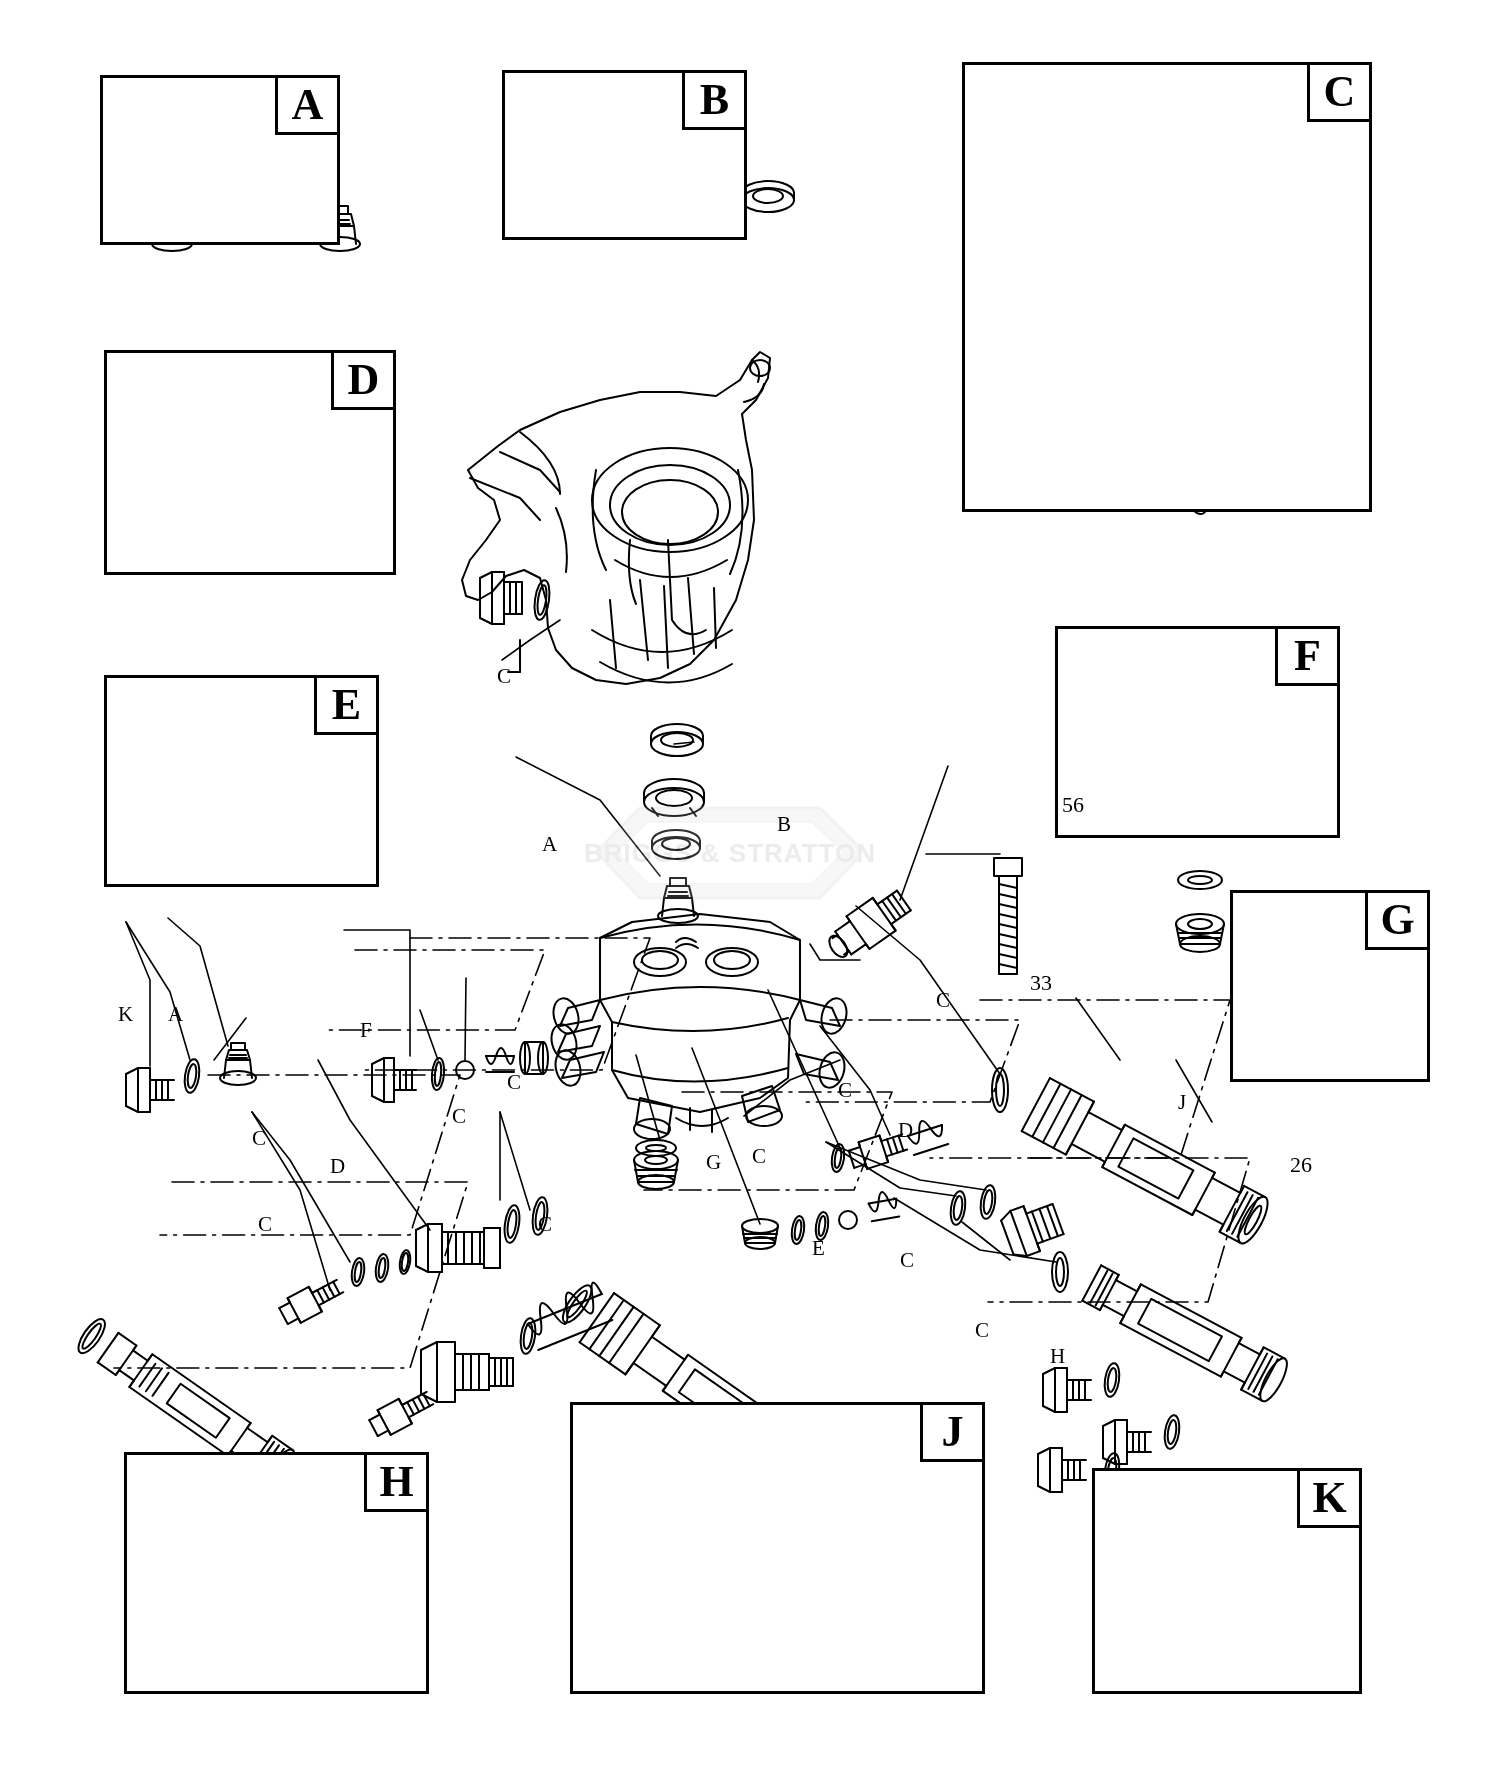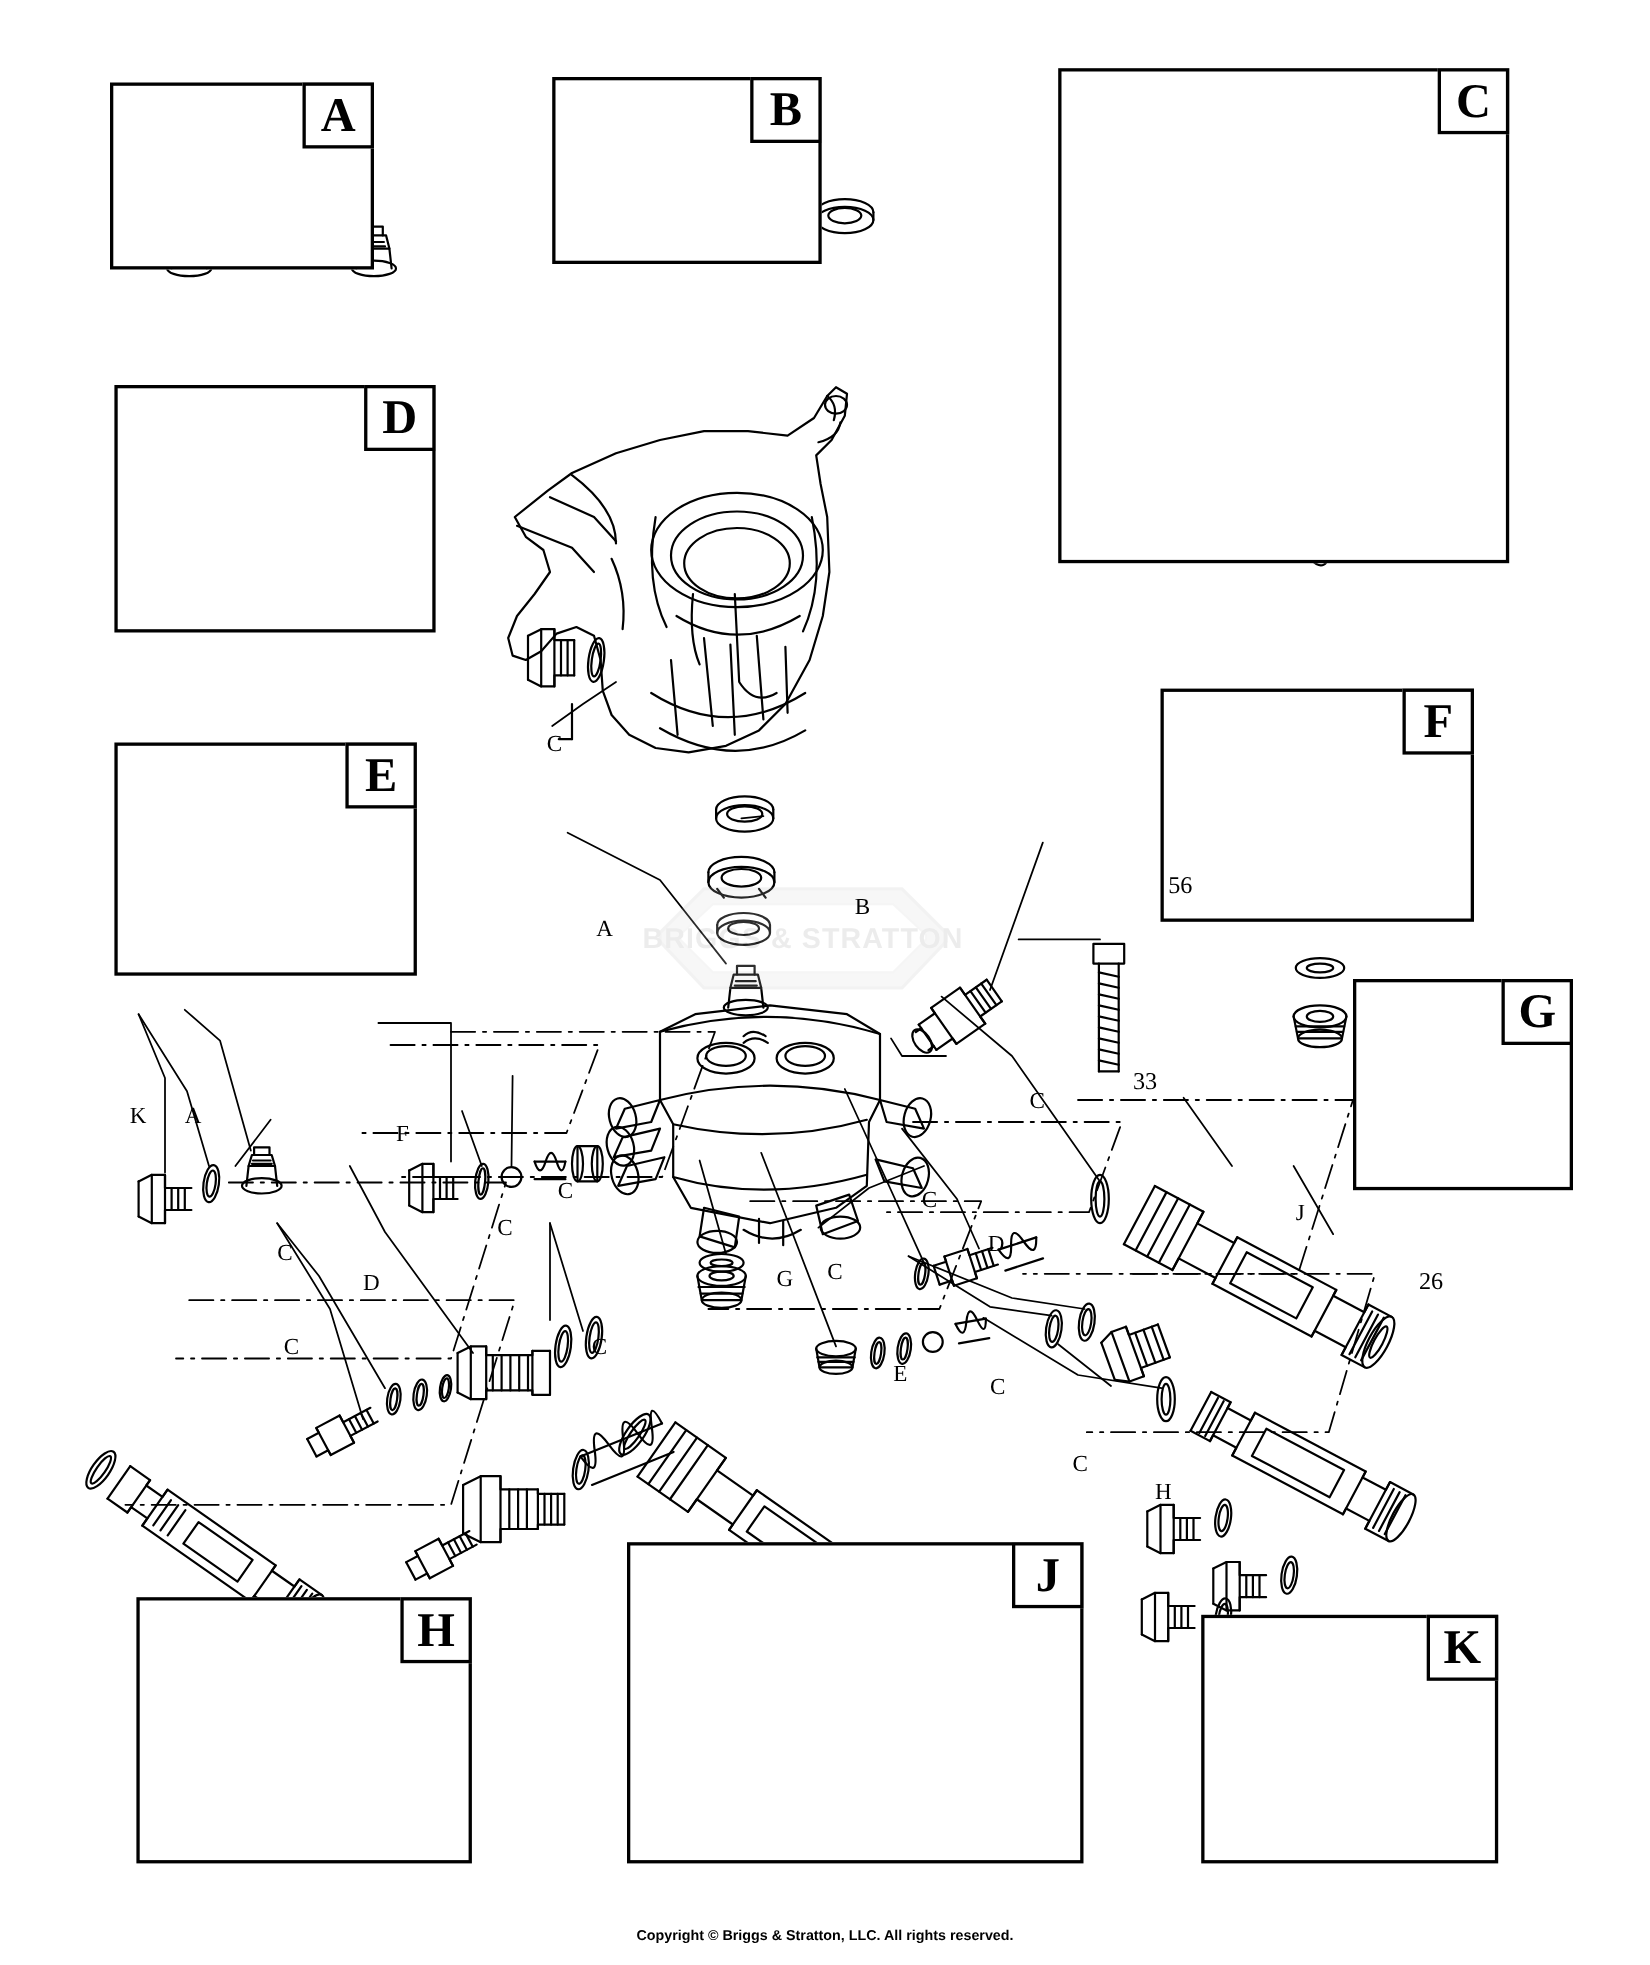--- a/index.html
+++ b/index.html
@@ -849,15 +849,14 @@
   <div class="callout" style="left:812px;  top:1236px;">E</div>
   <div class="callout" style="left:838px;  top:1078px;">C</div>
   <div class="callout" style="left:898px;  top:1118px;">D</div>
   <div class="callout" style="left:900px;  top:1248px;">C</div>
   <div class="callout" style="left:936px;  top:988px;">C</div>
   <div class="callout" style="left:1178px; top:1090px;">J</div>
   <div class="num" style="left:1290px; top:1152px;">26</div>
   <div class="callout" style="left:975px;  top:1318px;">C</div>
   <div class="callout" style="left:1050px; top:1344px;">H</div>
 
-  <div class="copyright" style="top:1752px;">Copyright © Briggs &amp; Stratton, LLC. All rights reserved.</div>
 
 </div>
 
 </body></html>

